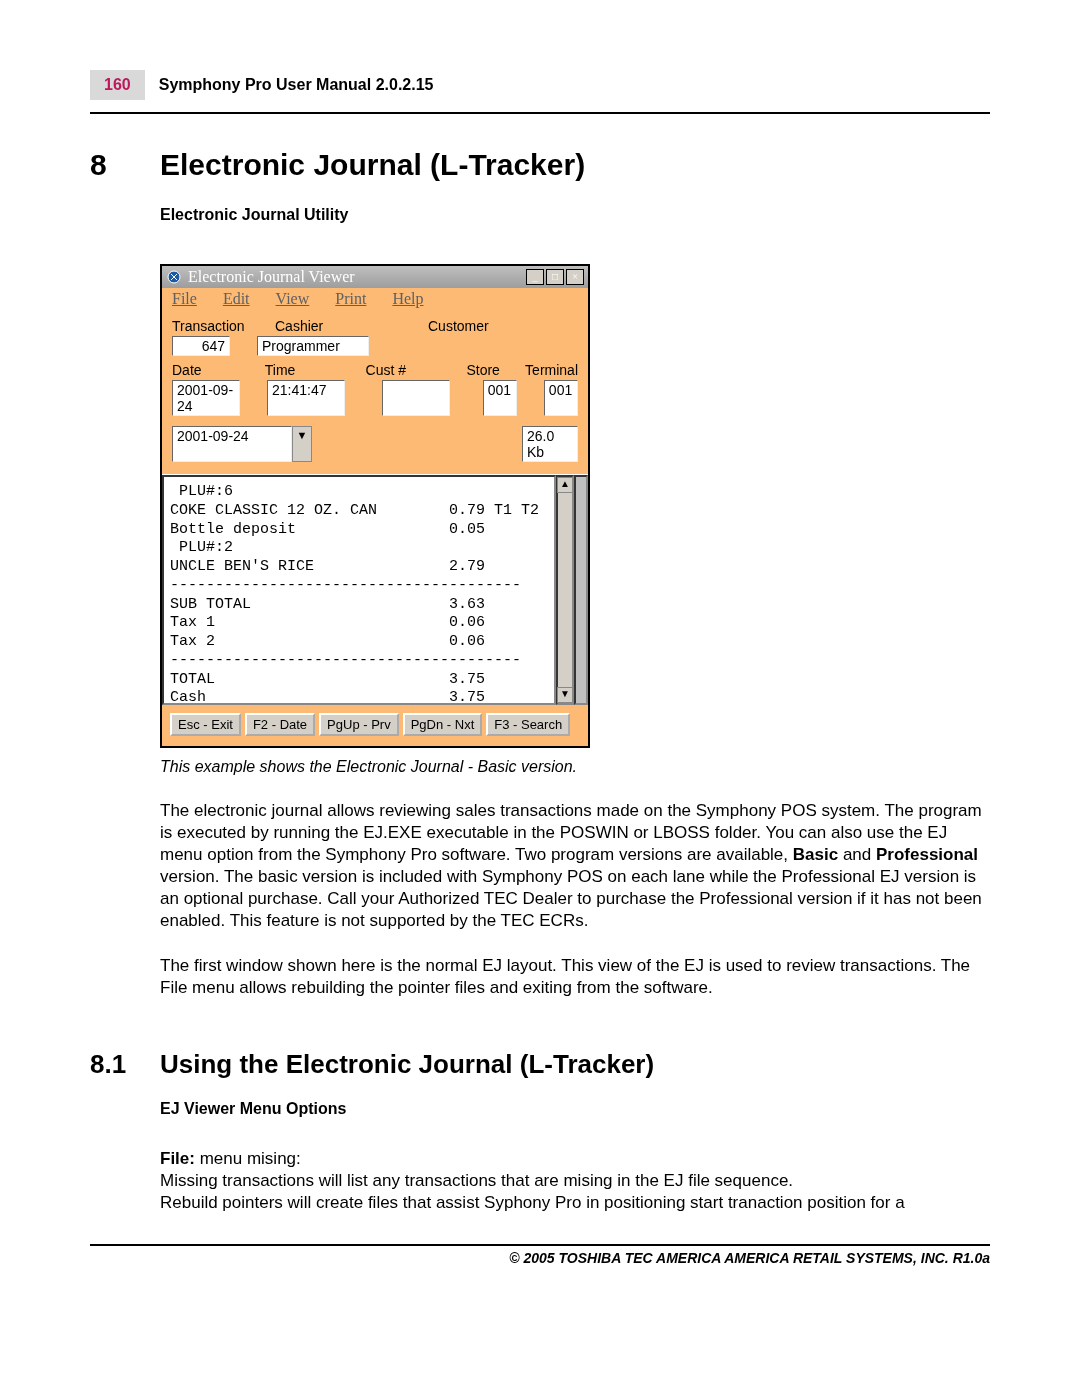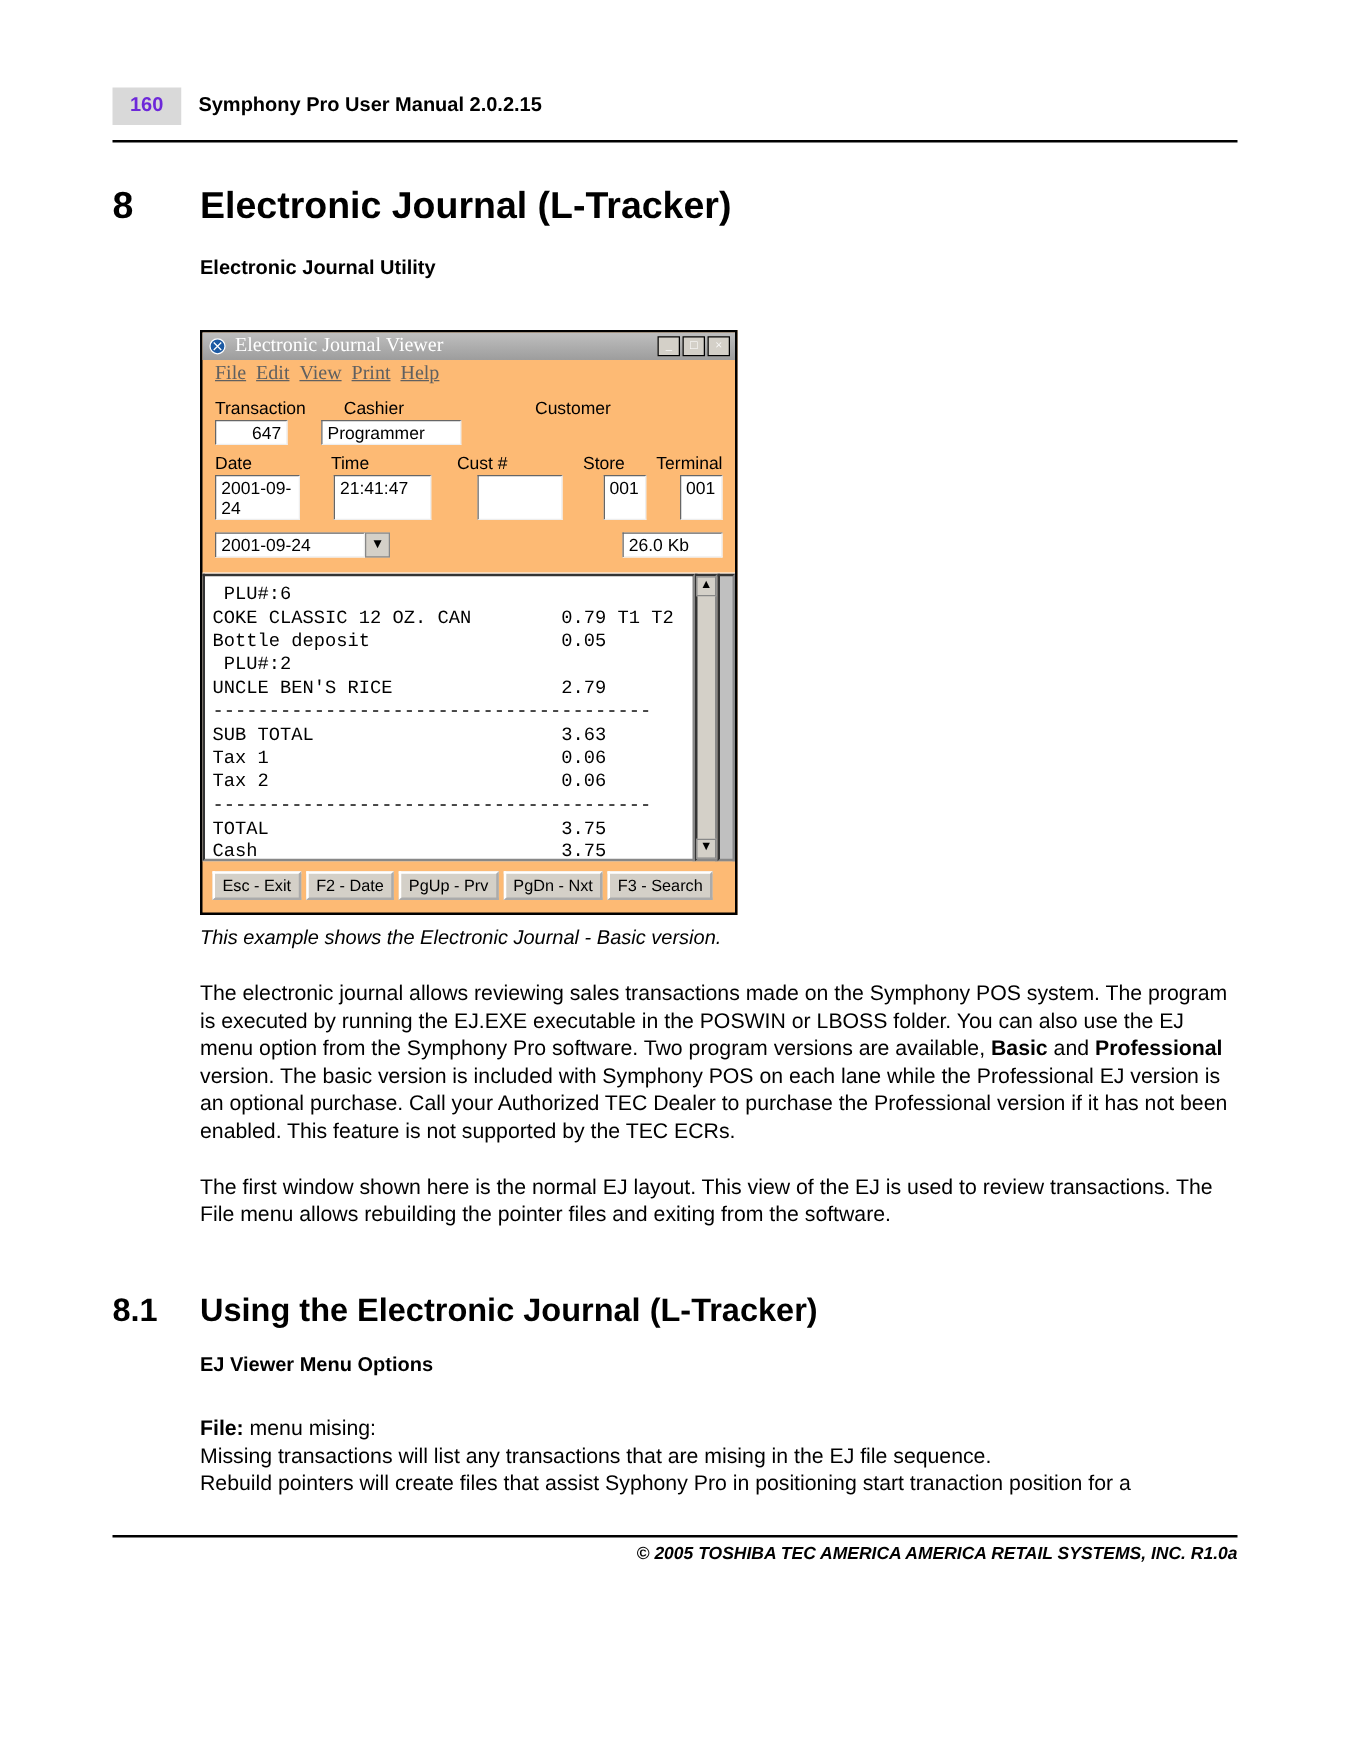--- a/index.html
+++ b/index.html
@@ -20,21 +20,21 @@
   .header-row {
     display: flex;
     align-items: stretch;
     font-size: 16px;
     font-weight: bold;
     margin-bottom: 12px;
   }
   .pagenum-box {
     background: #d9d9d9;
     padding: 6px 14px;
-    color: #6d28d9;
+    color: #be185d;
     margin-right: 14px;
   }
   .manual-title {
     padding: 6px 0;
   }
   hr.hdr-rule {
     border: none;
     border-top: 2px solid #000;
     margin: 0 0 34px 0;
   }
@@ -92,21 +92,21 @@
     background: #d4d0c8;
     border: 1px solid #000;
     margin-left: 2px;
     font-size: 10px;
     line-height: 14px;
     text-align: center;
     box-sizing: border-box;
   }
   .menubar {
     display: flex;
-    gap: 8px;
+    gap: 26px;
     padding: 2px 10px;
     font-family: "Times New Roman", serif;
     font-size: 16px;
     color: #606060;
   }
   .menubar span { text-decoration: underline; text-decoration-style: solid; }
   .menuitem { cursor: default; }
   .form-area {
     padding: 8px 10px 10px 10px;
     font-size: 14px;
@@ -301,21 +301,21 @@
           <div class="sunken" style="width:40px;margin-left:10px">001</div>
           <div class="sunken" style="width:40px;margin-left:4px">001</div>
         </div>
 
         <div class="form-row" style="margin-top:10px">
           <div class="dropdown">
             <div class="sunken">2001-09-24</div>
             <div class="dd-btn">▼</div>
           </div>
           <div style="flex:1"></div>
-          <div class="sunken" style="width:80px">26.0 Kb</div>
+          <div class="sunken" style="width:56px">26.0 Kb</div>
         </div>
       </div>
 
       <div class="journal-area">
         <div class="journal-text" id="journal-text"> PLU#:6
 COKE CLASSIC 12 OZ. CAN        0.79 T1 T2
 Bottle deposit                 0.05
  PLU#:2
 UNCLE BEN'S RICE               2.79
 ---------------------------------------

